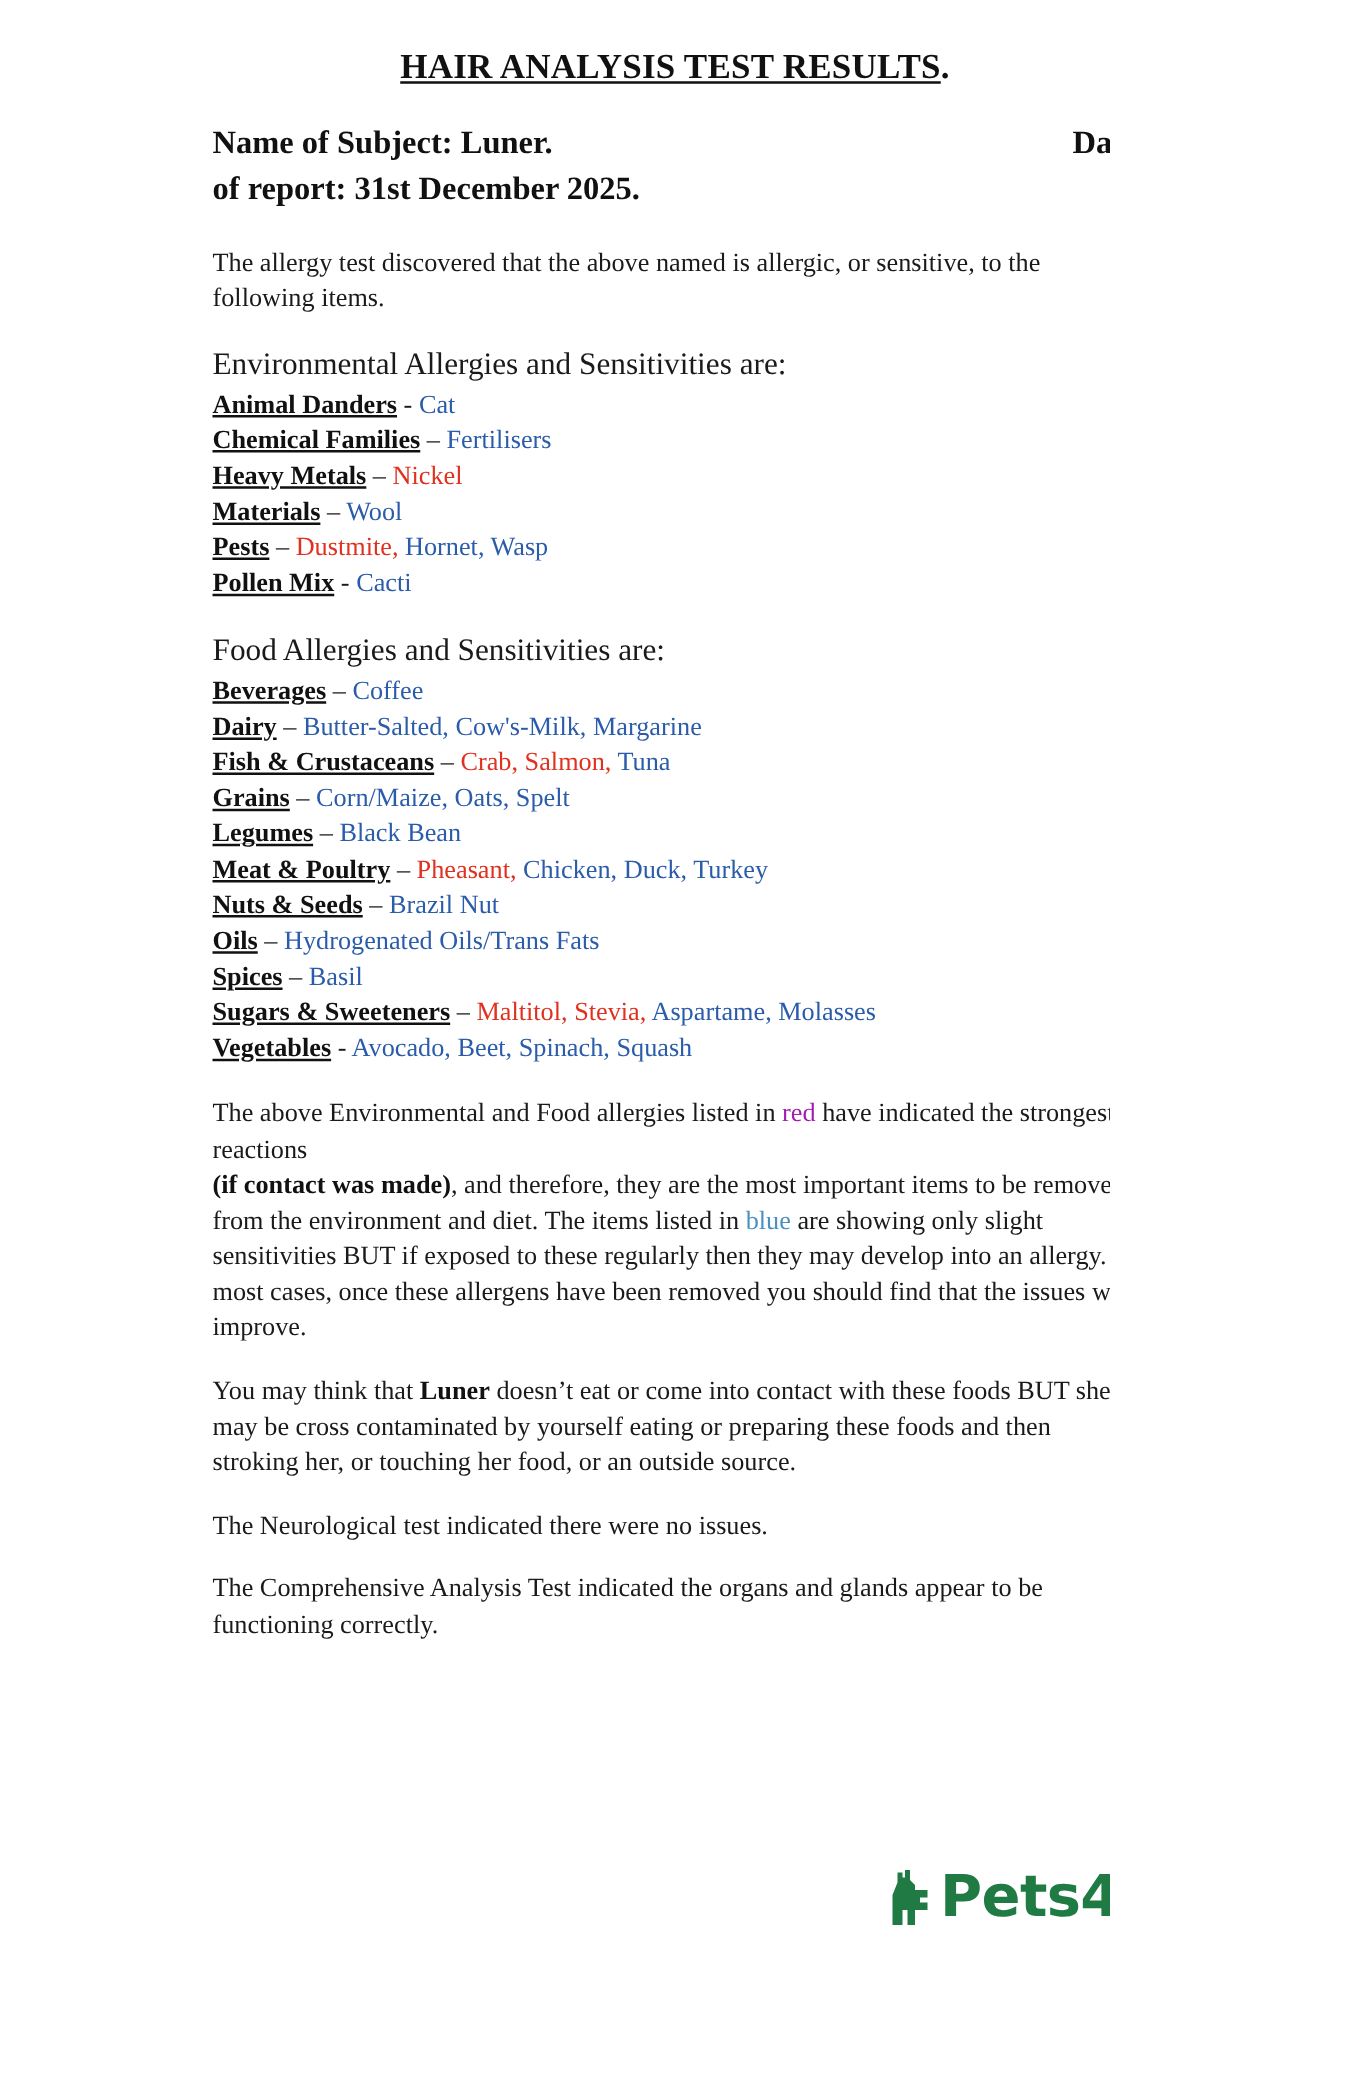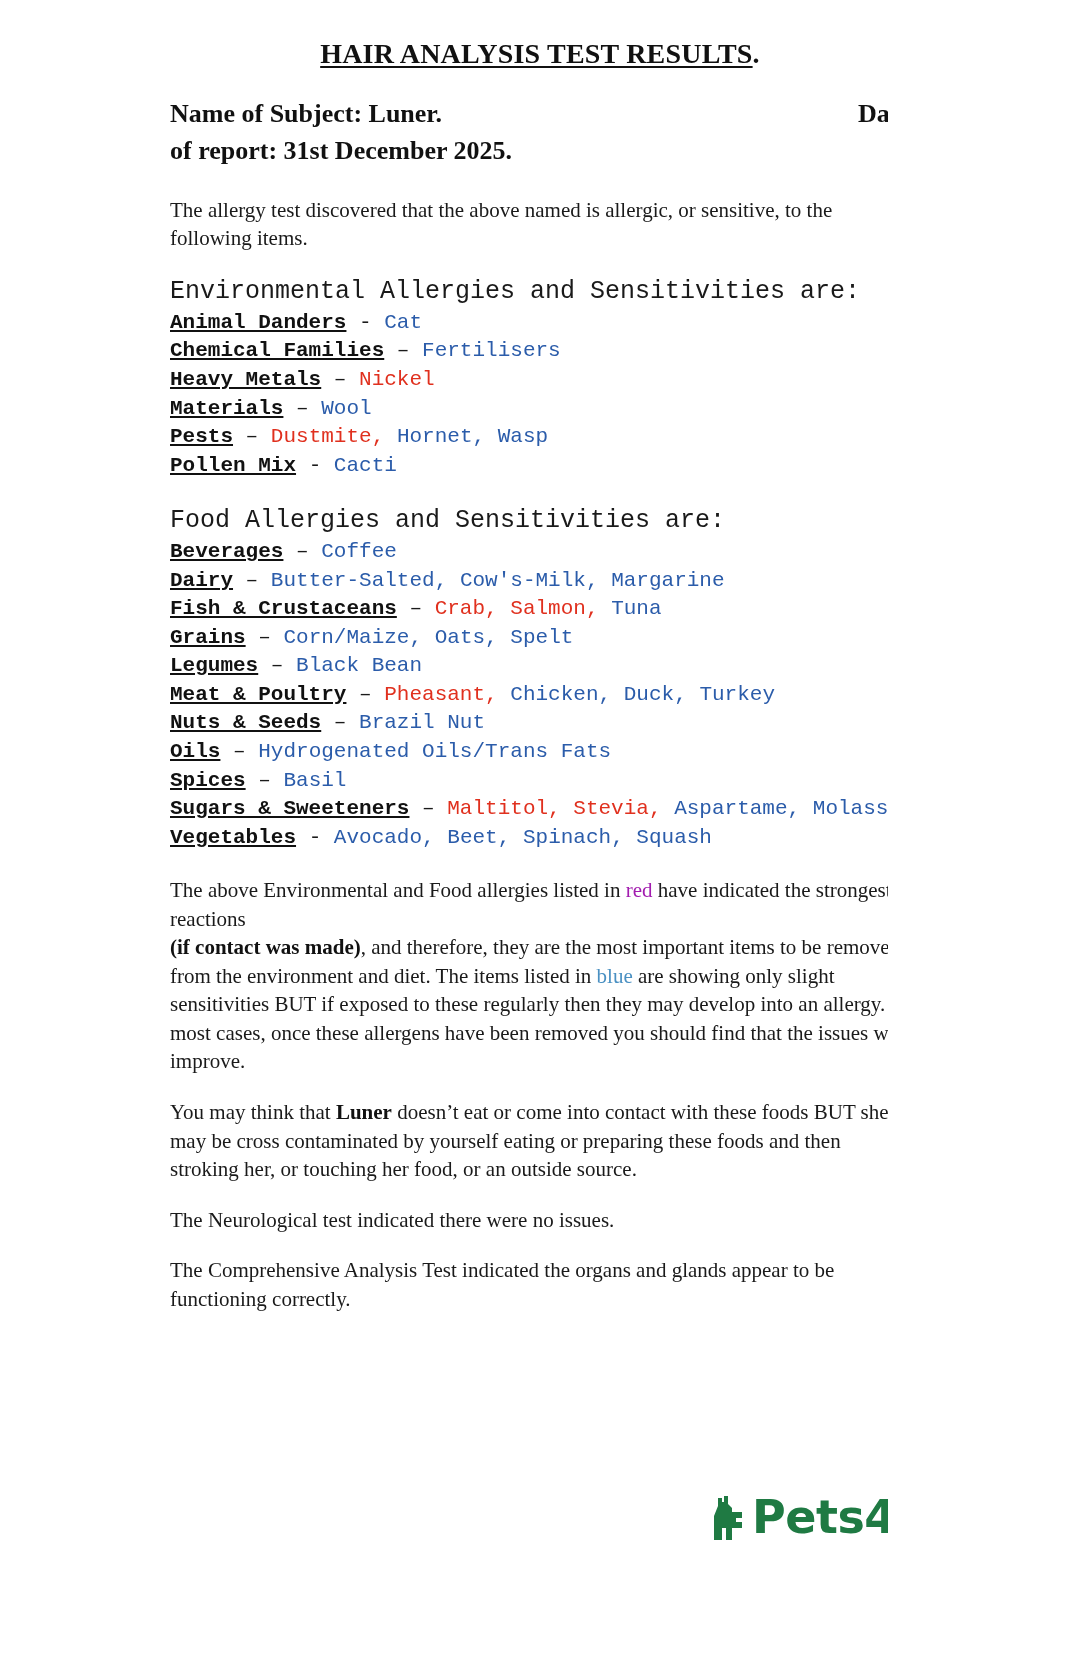--- a/index.html
+++ b/index.html
@@ -61,21 +61,21 @@
     color: #1a1a1a;
   }
   p.para.tight { margin-bottom: 0; }
 
   .section-head {
     font-size: 25px;
     line-height: 1.36;
     margin: 0;
     color: #1a1a1a;
   }
-  .group { margin: 0 0 24px 0; font-family: Liberation Mono, monospace; }
+  .group { margin: 0 0 24px 0; }
   .allergy-row {
     font-size: 21px;
     line-height: 1.36;
     white-space: nowrap;
   }
   .cat {
     font-weight: bold;
     text-decoration: underline;
     text-underline-offset: 2px;
     color: #111111;

